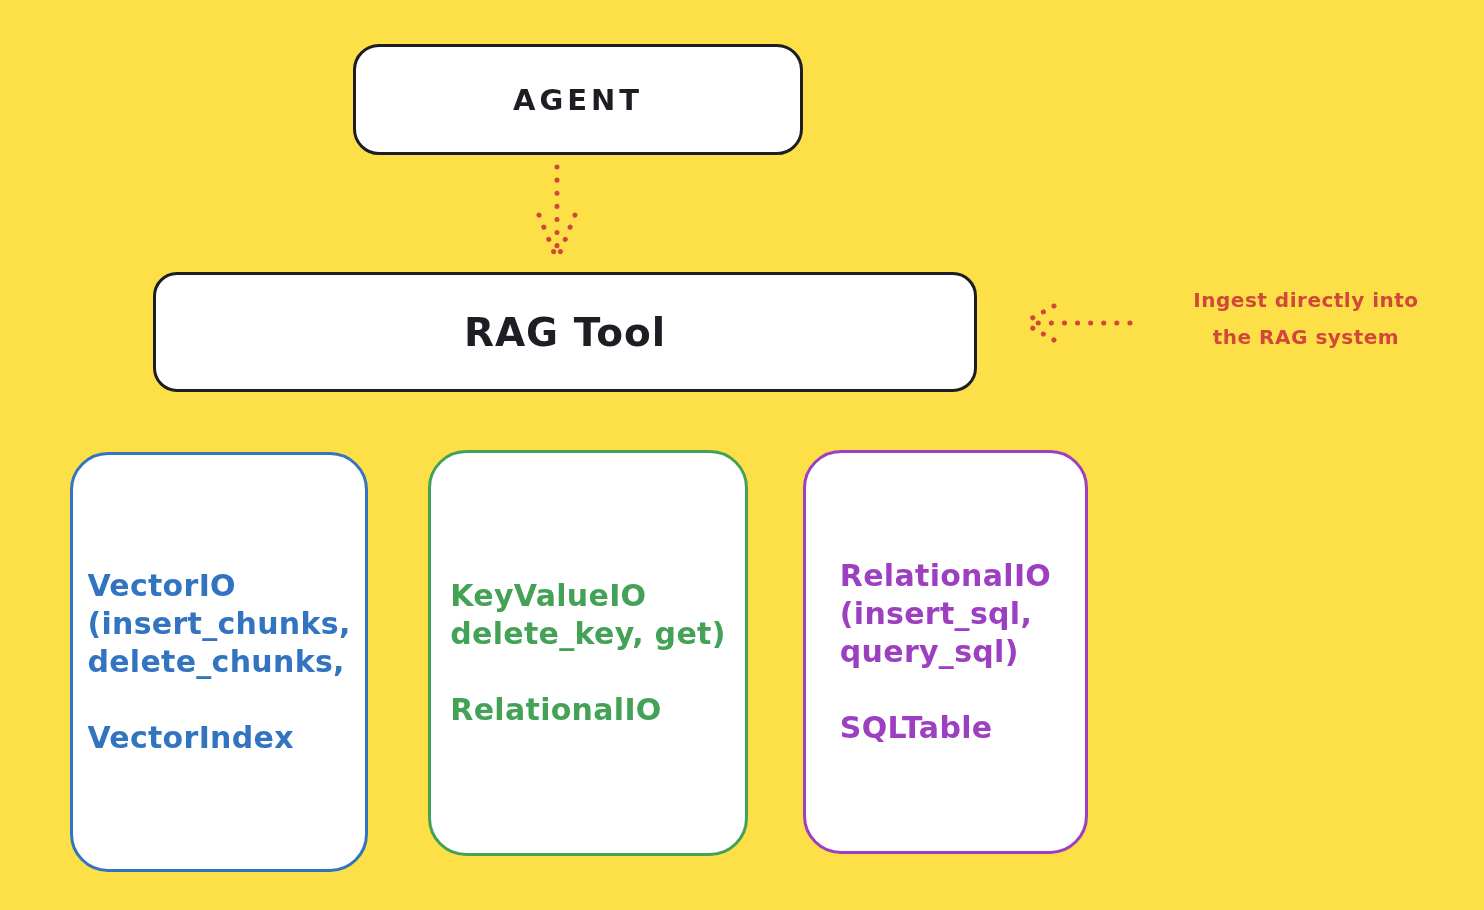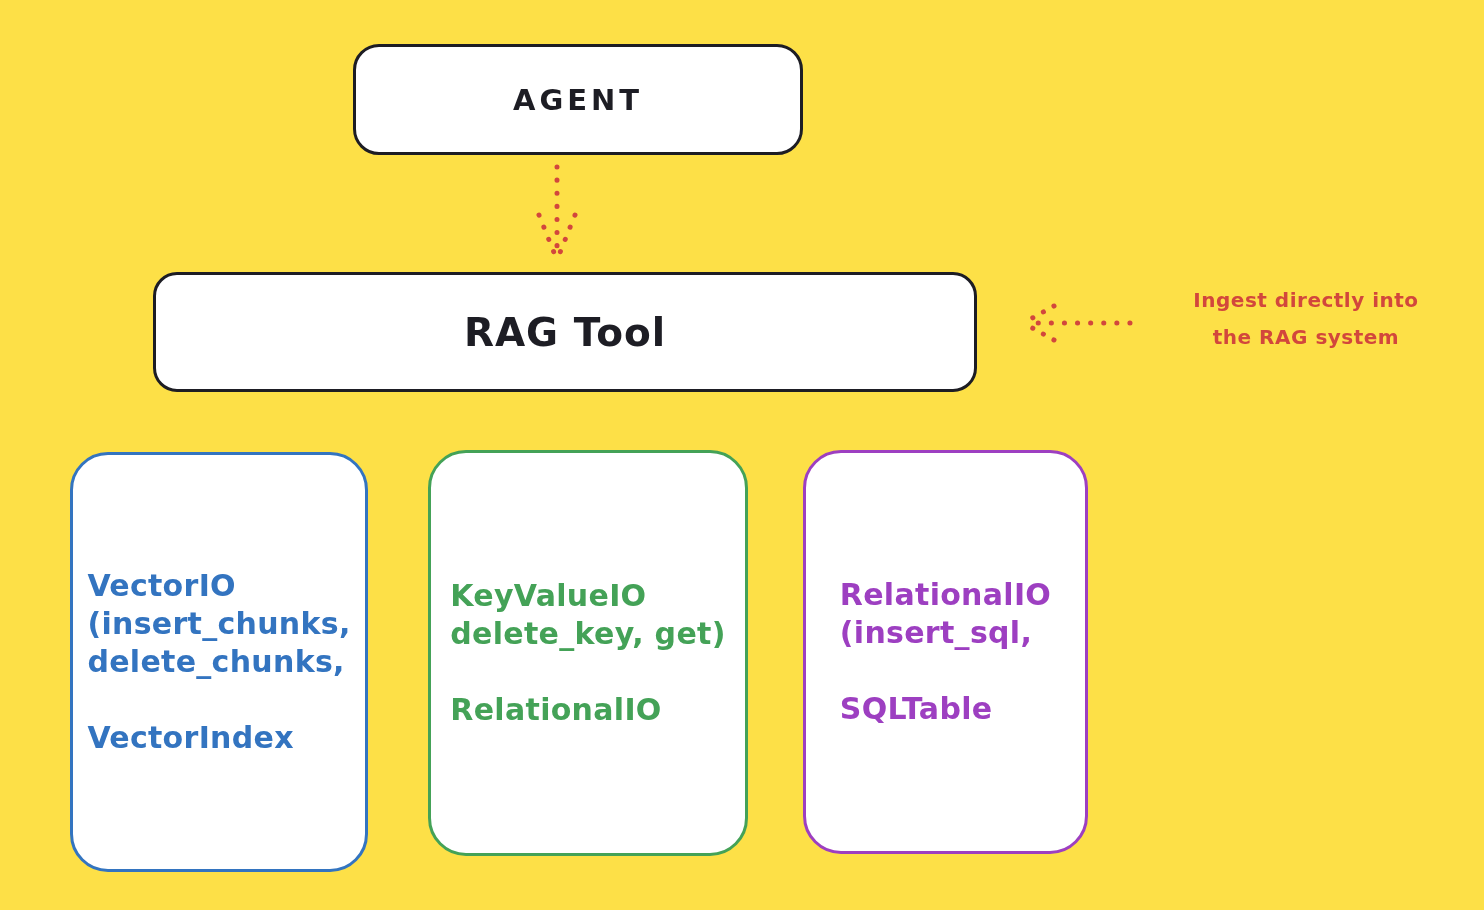--- a/index.html
+++ b/index.html
@@ -137,18 +137,19 @@
       <div>delete_key, get)</div>
       <div class="spacer"></div>
       <div>RelationalIO</div>
     </div>
   </div>
 
   <div class="box store store-2" style="border-color: rgb(157, 63, 193); color: rgb(157, 63, 193);">
     <div class="store-text">
       <div>RelationalIO</div>
       <div>(insert_sql,</div>
+      <div>query_sql)</div>
       <div class="spacer"></div>
       <div>SQLTable</div>
     </div>
   </div>
 
 </div>
 
 </body></html>

